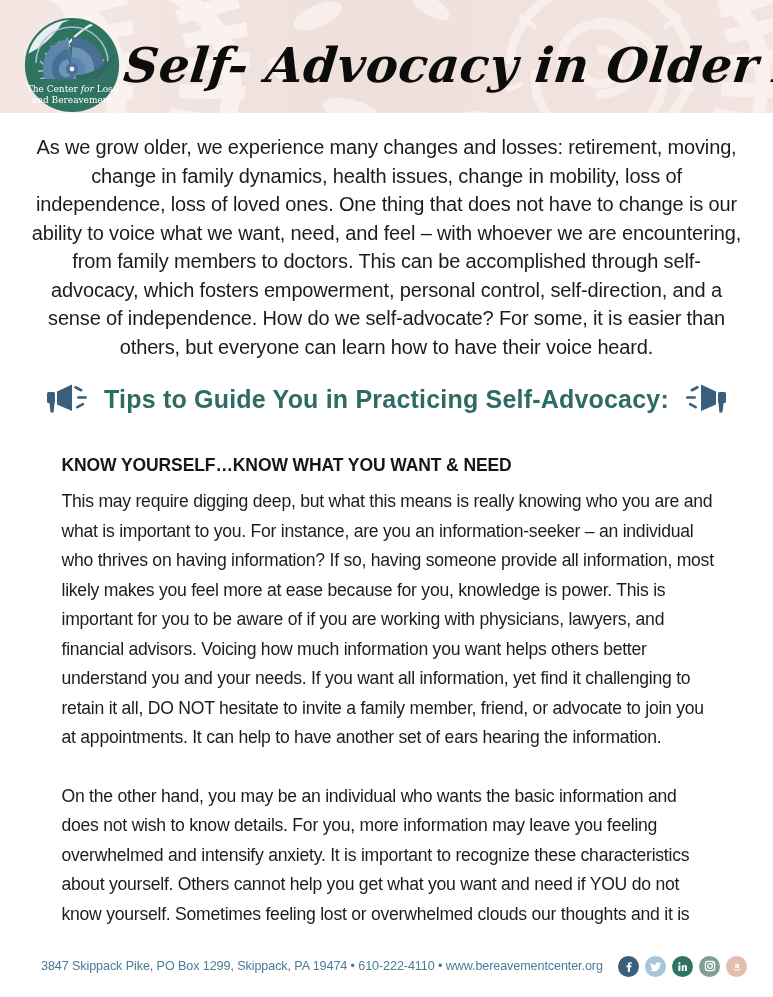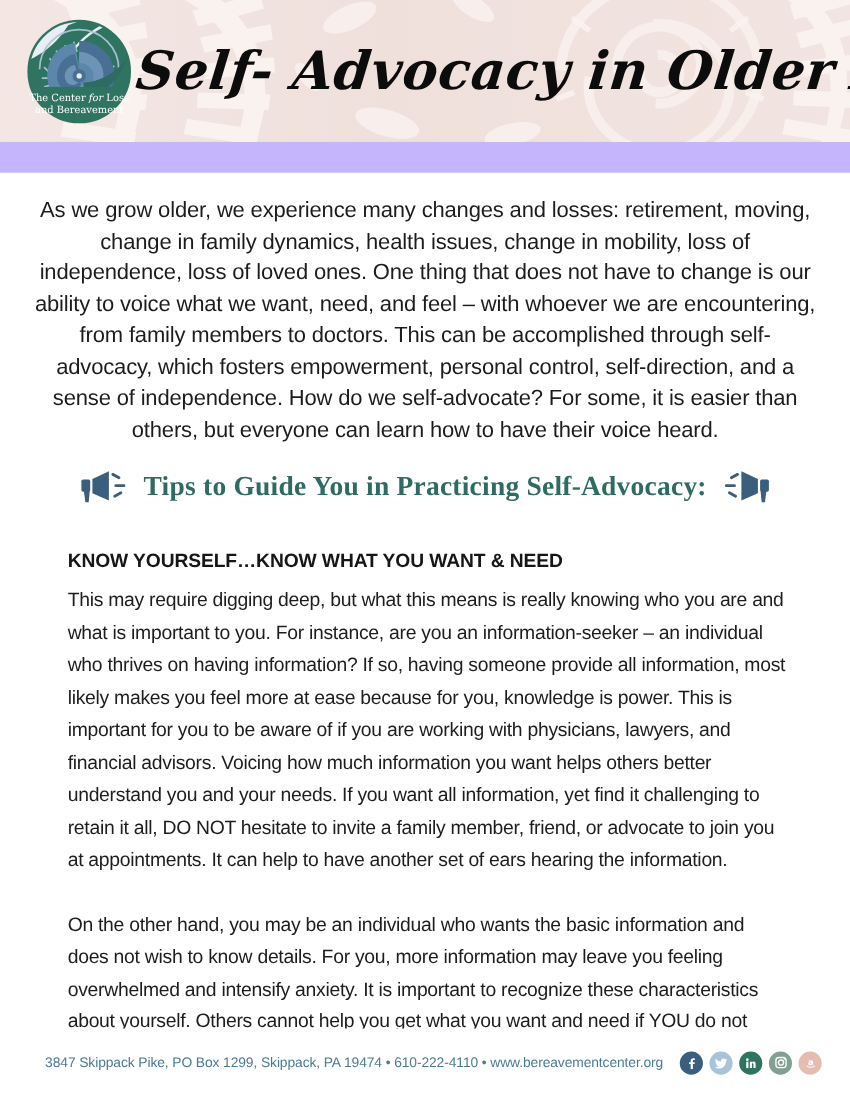--- a/index.html
+++ b/index.html
@@ -15,22 +15,22 @@
     position: relative;
     font-family: "Liberation Sans", sans-serif;
     color: #1b1b1b;
     overflow: hidden;
   }
 
   
   .header {
     position: relative;
     width: 773px;
-    height: 157px;
-    background: #c4b5fd;
+    height: 113px;
+    background: #14b8a6;
     overflow: hidden;
   }
   .header-pattern {
     position: absolute;
     inset: 0;
     width: 773px;
     height: 129px;
   }
   .header-inner {
     position: relative;
@@ -83,21 +83,21 @@
   .section-heading {
     margin-top: 22px;
     display: flex;
     align-items: center;
     justify-content: center;
     gap: 14px;
     padding: 0 24px;
   }
   .section-heading .megaphone { flex: 0 0 auto; display: block; }
   .section-heading-text {
-    font-family: Liberation Serif, serif;
+    font-family: Liberation Sans, sans-serif;
     font-weight: 700;
     font-size: 25px;
     line-height: 30px;
     color: #2e6b63;
     white-space: nowrap;
     letter-spacing: 0.2px;
   }
 
   
   .body-wrap {

